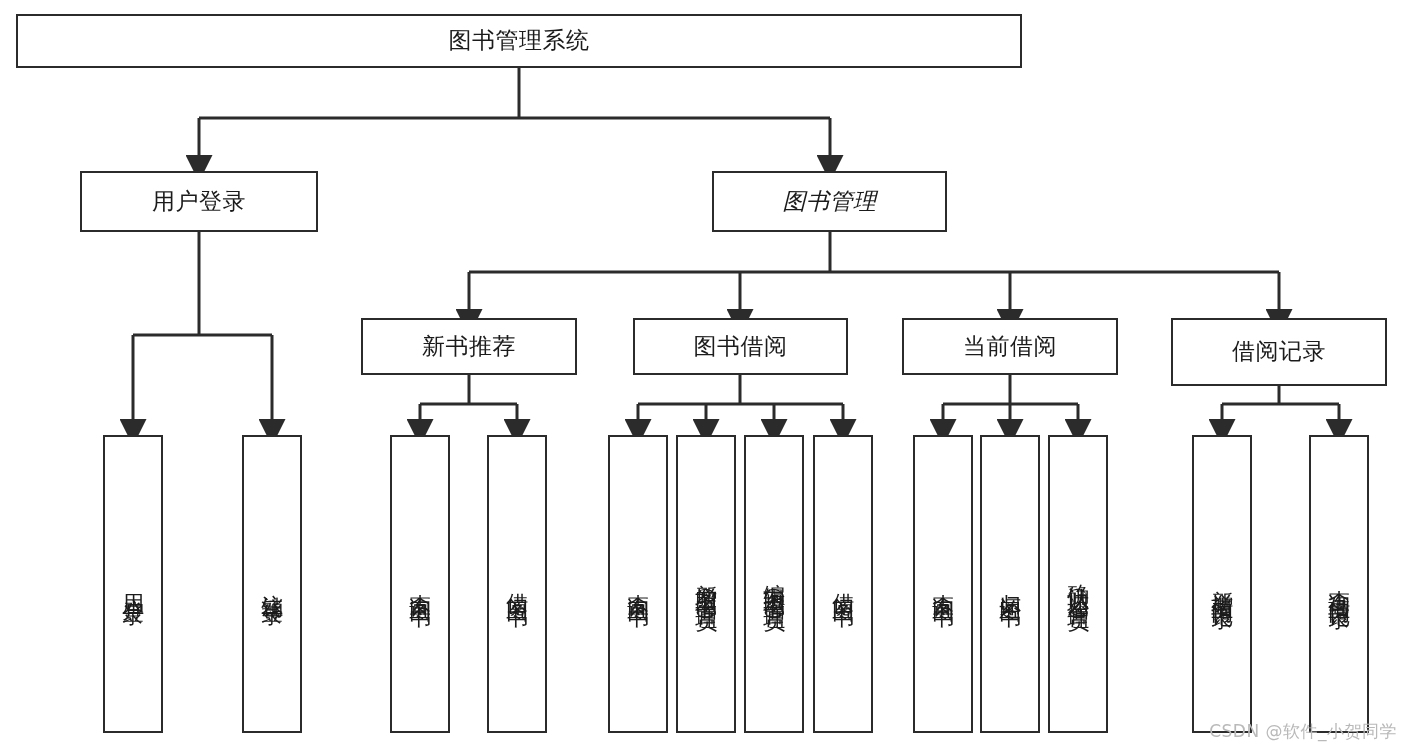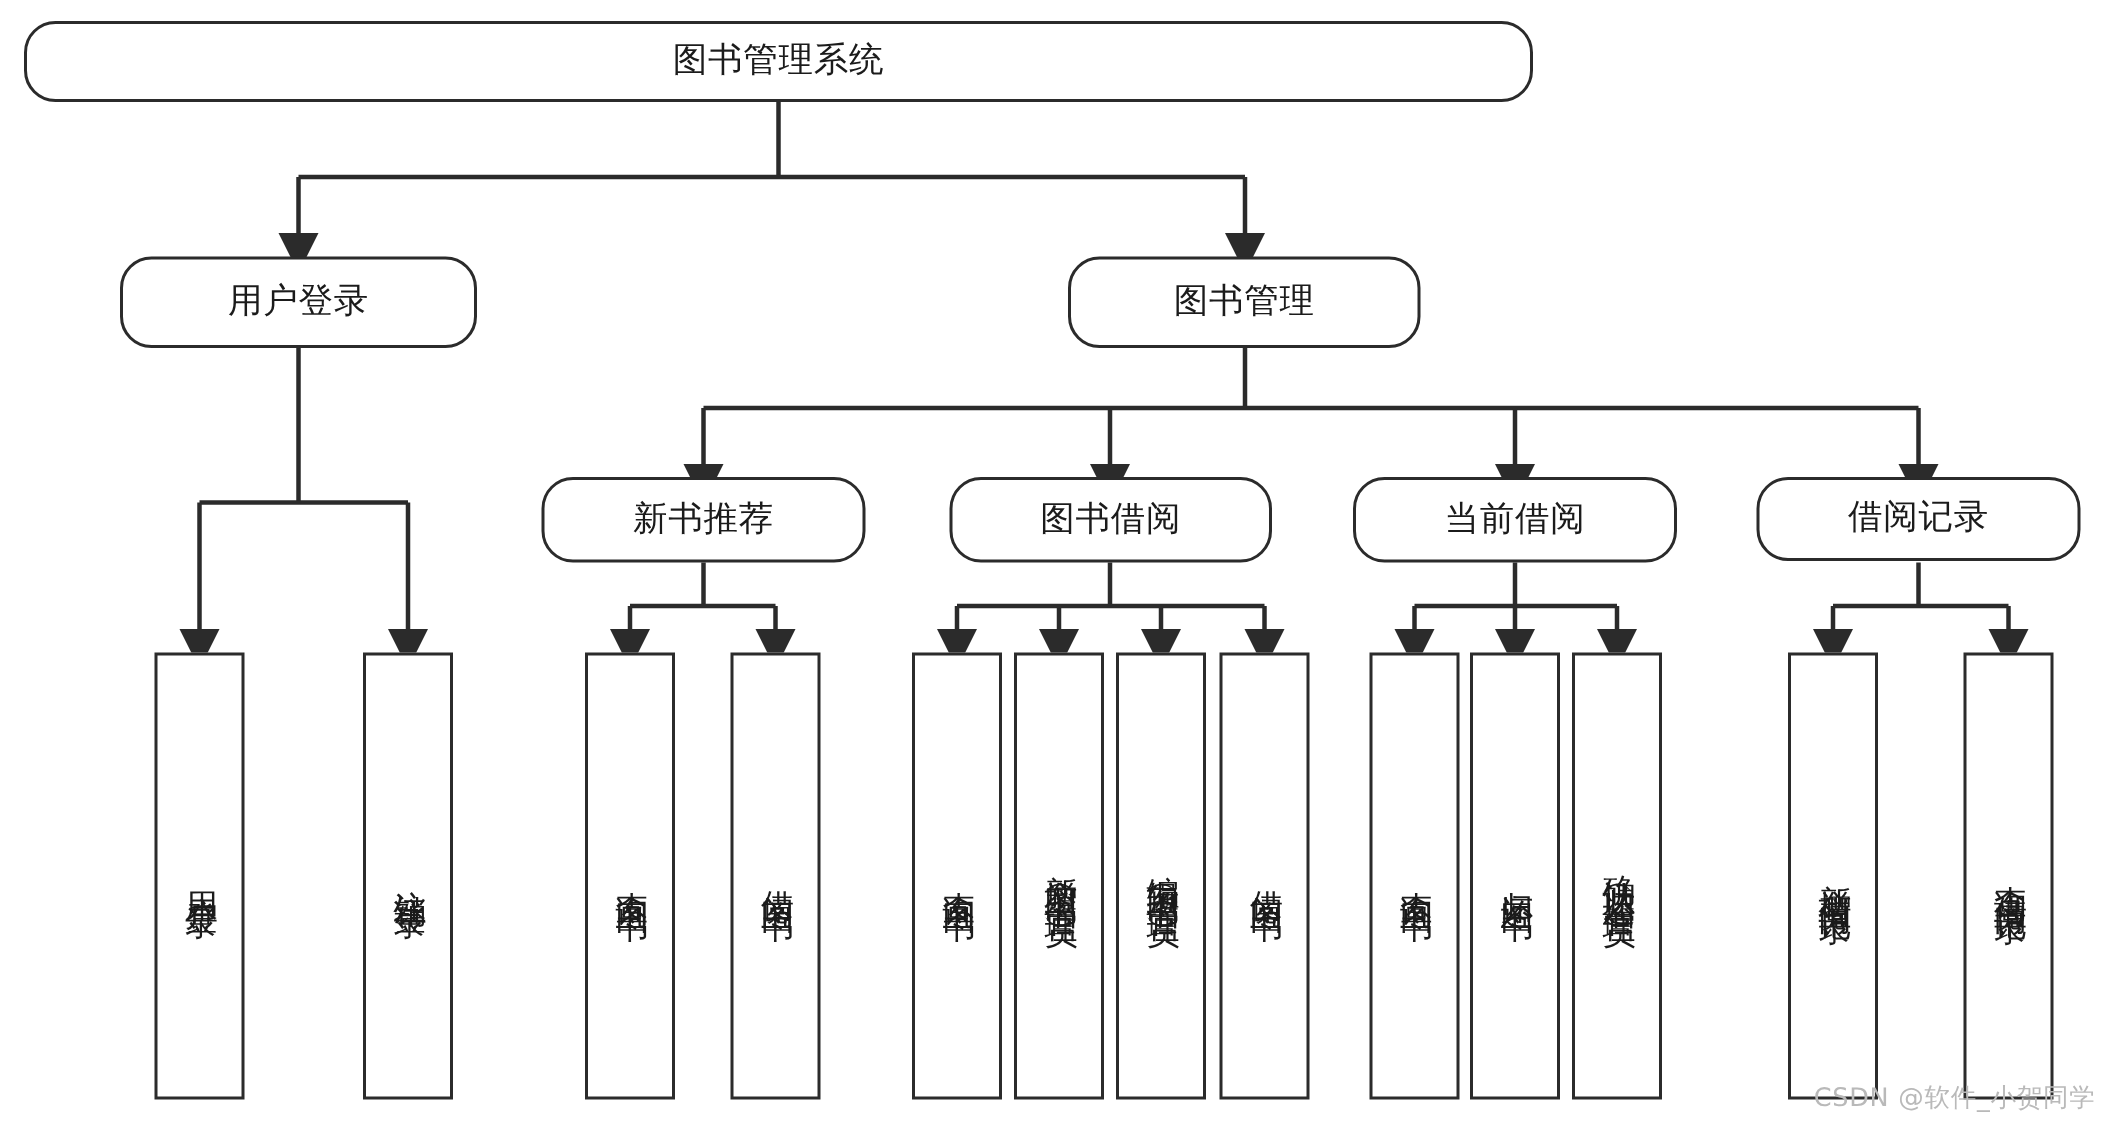--- a/index.html
+++ b/index.html
@@ -33,21 +33,20 @@
     display: flex;
     align-items: center;
     justify-content: center;
     text-align: center;
     line-height: 1.12;
     z-index: 2;
   }
   .node.horiz {
     font-size: 23px;
     letter-spacing: 0.5px;
-    border-radius: 21px;
   }
   .node.vert {
     writing-mode: vertical-rl;
     text-orientation: upright;
     font-size: 22px;
     letter-spacing: 4px;
     padding: 4px 0;
   }
   .node.root {
     font-size: 23px;
@@ -135,37 +134,37 @@
   </svg>
 
   <div class="node root horiz" style="left:16px; top:14px; width:1006px; height:54px;">
     <span>图书管理系统</span>
   </div>
 
   <div class="node horiz" style="left:80px; top:171px; width:238px; height:61px;">
     <span>用户登录</span>
   </div>
 
-  <div class="node horiz" style="left:712px; top:171px; width:235px; height:61px;">
+  <div class="node horiz" style="left:712px; top:171px; width:235px; height:61px;font-style:italic;">
     <span>图书管理</span>
   </div>
 
   <div class="node horiz" style="left:633px; top:318px; width:215px; height:57px;">
     <span>图书借阅</span>
   </div>
 
   <div class="node horiz" style="left:361px; top:318px; width:216px; height:57px;">
     <span>新书推荐</span>
   </div>
 
   <div class="node horiz" style="left:902px; top:318px; width:216px; height:57px;">
     <span>当前借阅</span>
   </div>
 
-  <div class="node horiz" style="left:1171px; top:318px; width:216px; height:56px;">
+  <div class="node horiz" style="left:1171px; top:318px; width:216px; height:68px;">
     <span>借阅记录</span>
   </div>
 
   <div class="node vert" style="left:103px; top:435px; width:60px; height:298px;">
     <span>用户登录</span>
   </div>
 
   <div class="node vert" style="left:242px; top:435px; width:60px; height:298px;">
     <span>注销登录</span>
   </div>

